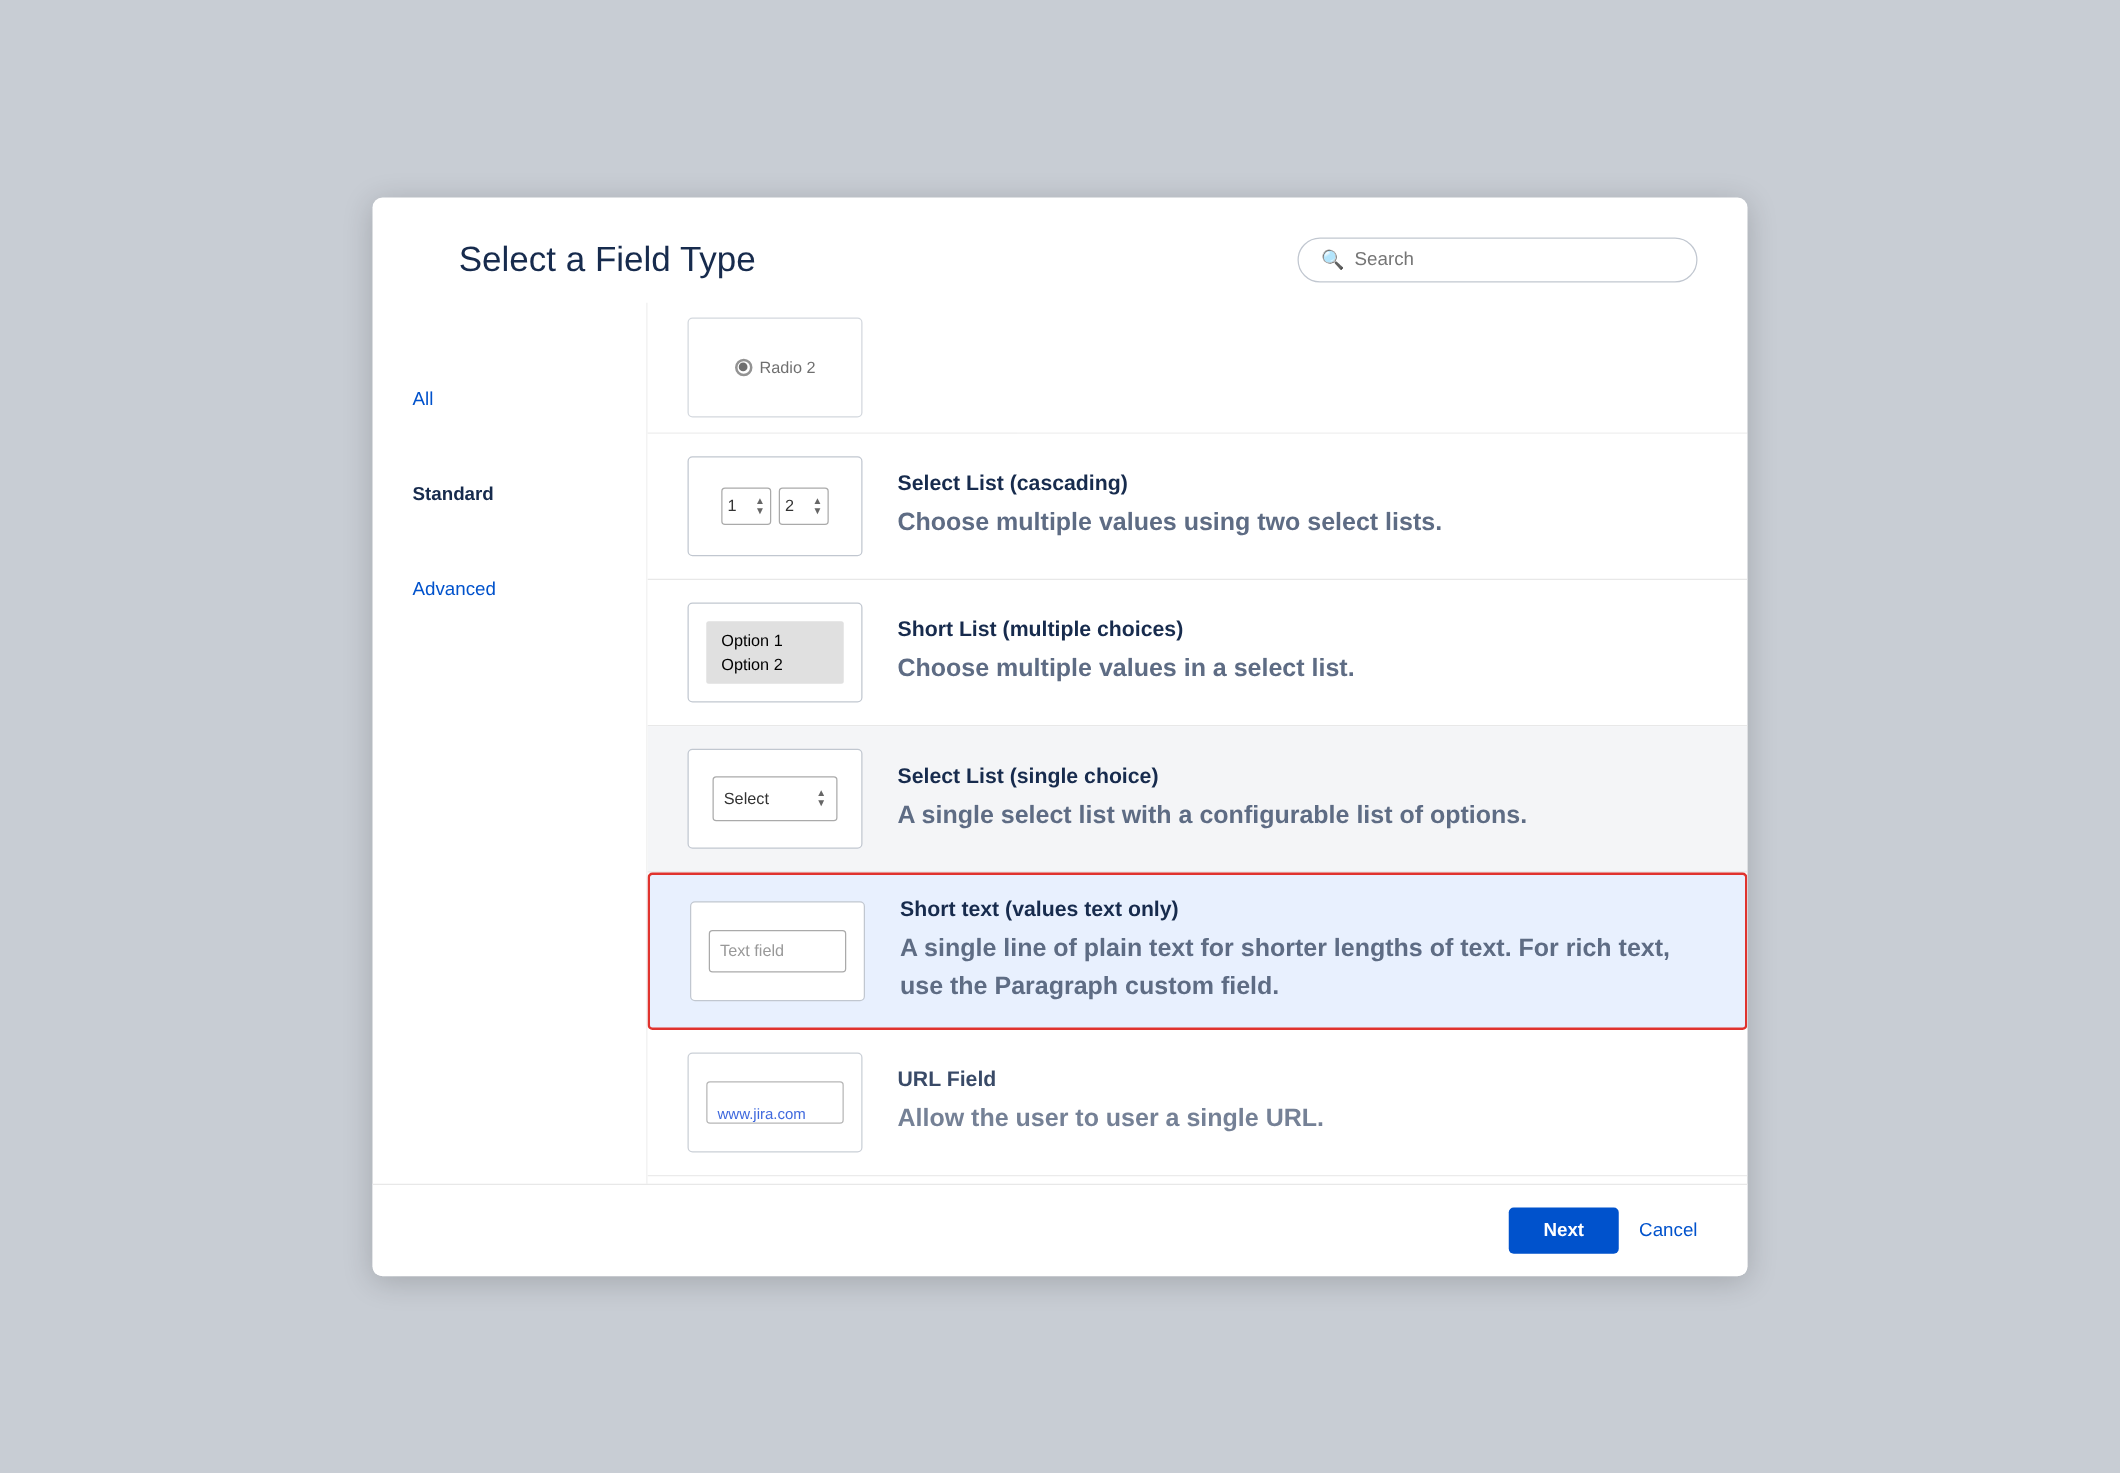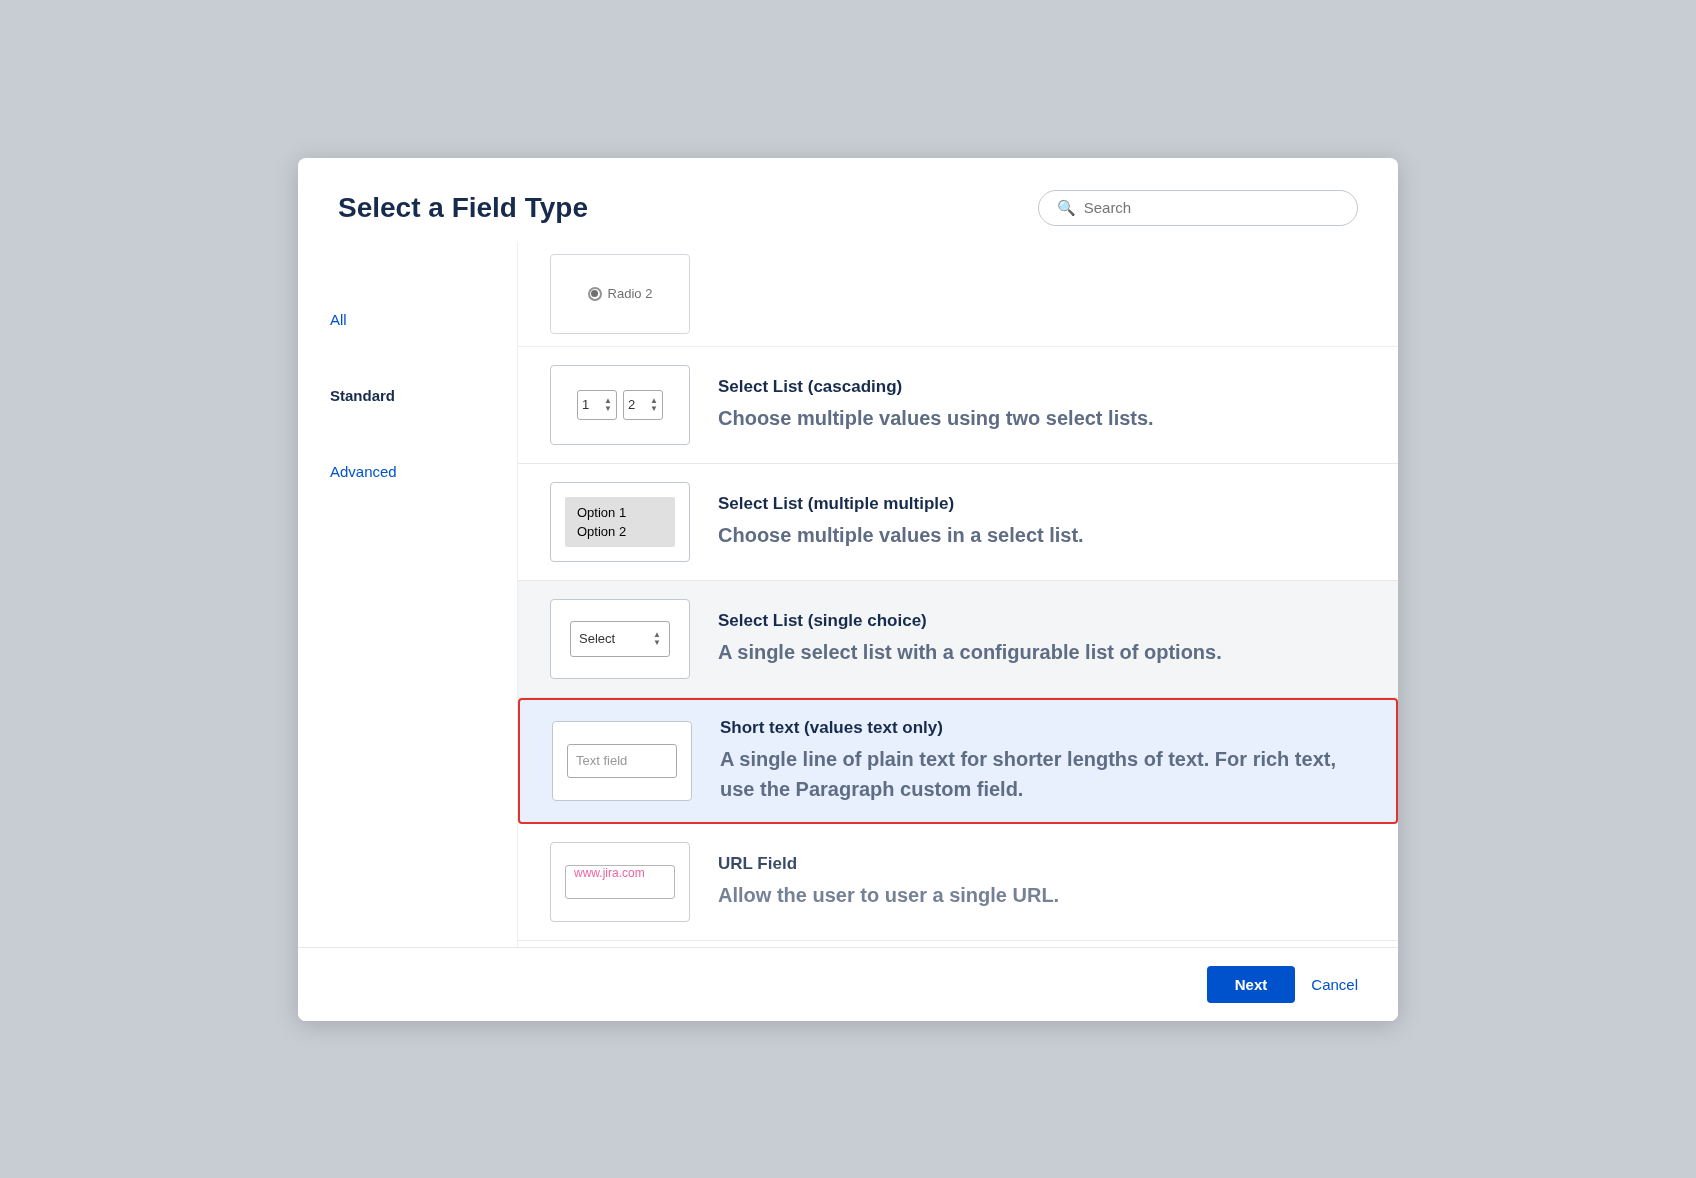--- a/index.html
+++ b/index.html
@@ -23,22 +23,23 @@
       position: relative;
     }
     .modal-header {
       display: flex;
       align-items: center;
       justify-content: space-between;
       padding: 32px 40px 16px 40px;
     }
     .modal-title {
       font-size: 28px;
-      font-weight: 700;
+      font-weight: 400;
       color: #172b4d;
+      margin-left: 29px;
     }
     .search-box {
       display: flex;
       align-items: center;
       border: 1.5px solid #c1c7d0;
       border-radius: 20px;
       padding: 8px 18px;
       width: 320px;
       background: #fff;
     }
@@ -203,24 +204,24 @@
       color: #999;
       background: #fff;
     }
     
     .url-field-inner {
       border: 1.5px solid #aaa;
       border-radius: 3px;
       width: 110px;
       height: 34px;
       display: flex;
-      align-items: flex-start;
+      align-items: flex-end;
       padding: 0 8px;
       font-size: 12px;
-      color: #ec4899;
+      color: #1d4ed8;
       background: #fff;
     }
     
     .radio-top-inner {
       display: flex;
       align-items: center;
       gap: 6px;
       font-size: 13px;
       color: #333;
     }
@@ -340,21 +341,21 @@
       </div>
 
       <div class="field-item">
         <div class="field-icon-box">
           <div class="multi-choice-inner">
             <div class="multi-option">Option 1</div>
             <div class="multi-option">Option 2</div>
           </div>
         </div>
         <div class="field-text-content">
-          <div class="field-name">Select List (multiple multiple)</div>
+          <div class="field-name">Short List (multiple choices)</div>
           <div class="field-desc">Choose multiple values in a select list.</div>
         </div>
       </div>
 
       <div class="field-item highlighted">
         <div class="field-icon-box">
           <div class="single-select-inner">
             <span>Select</span>
             <div class="select-arrows">
               <span>▲</span>

